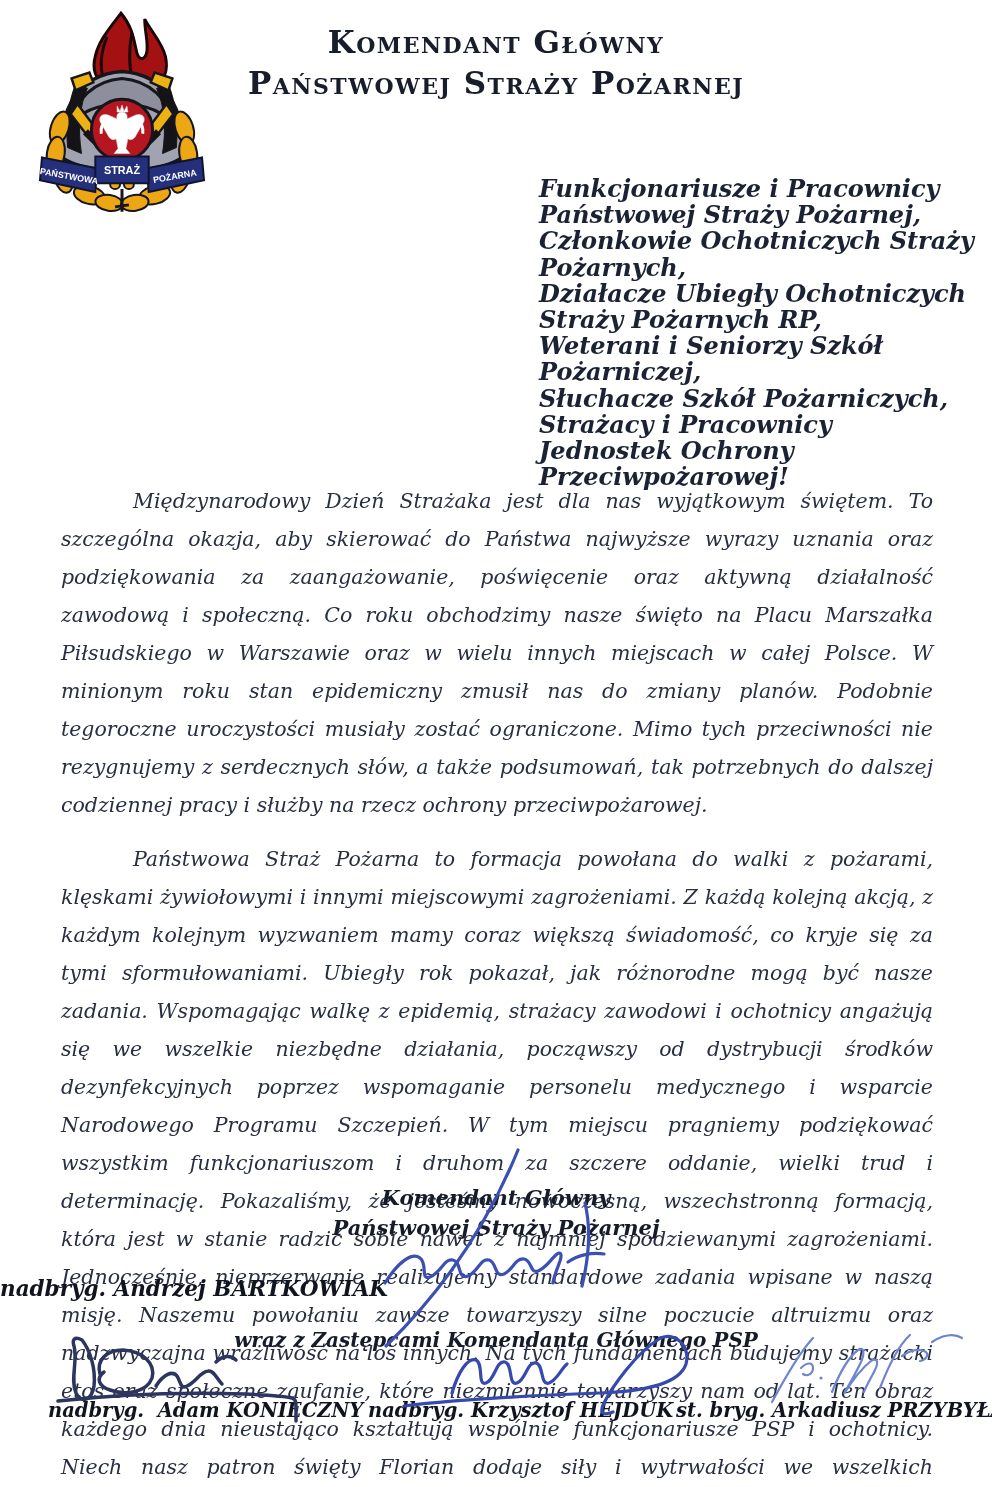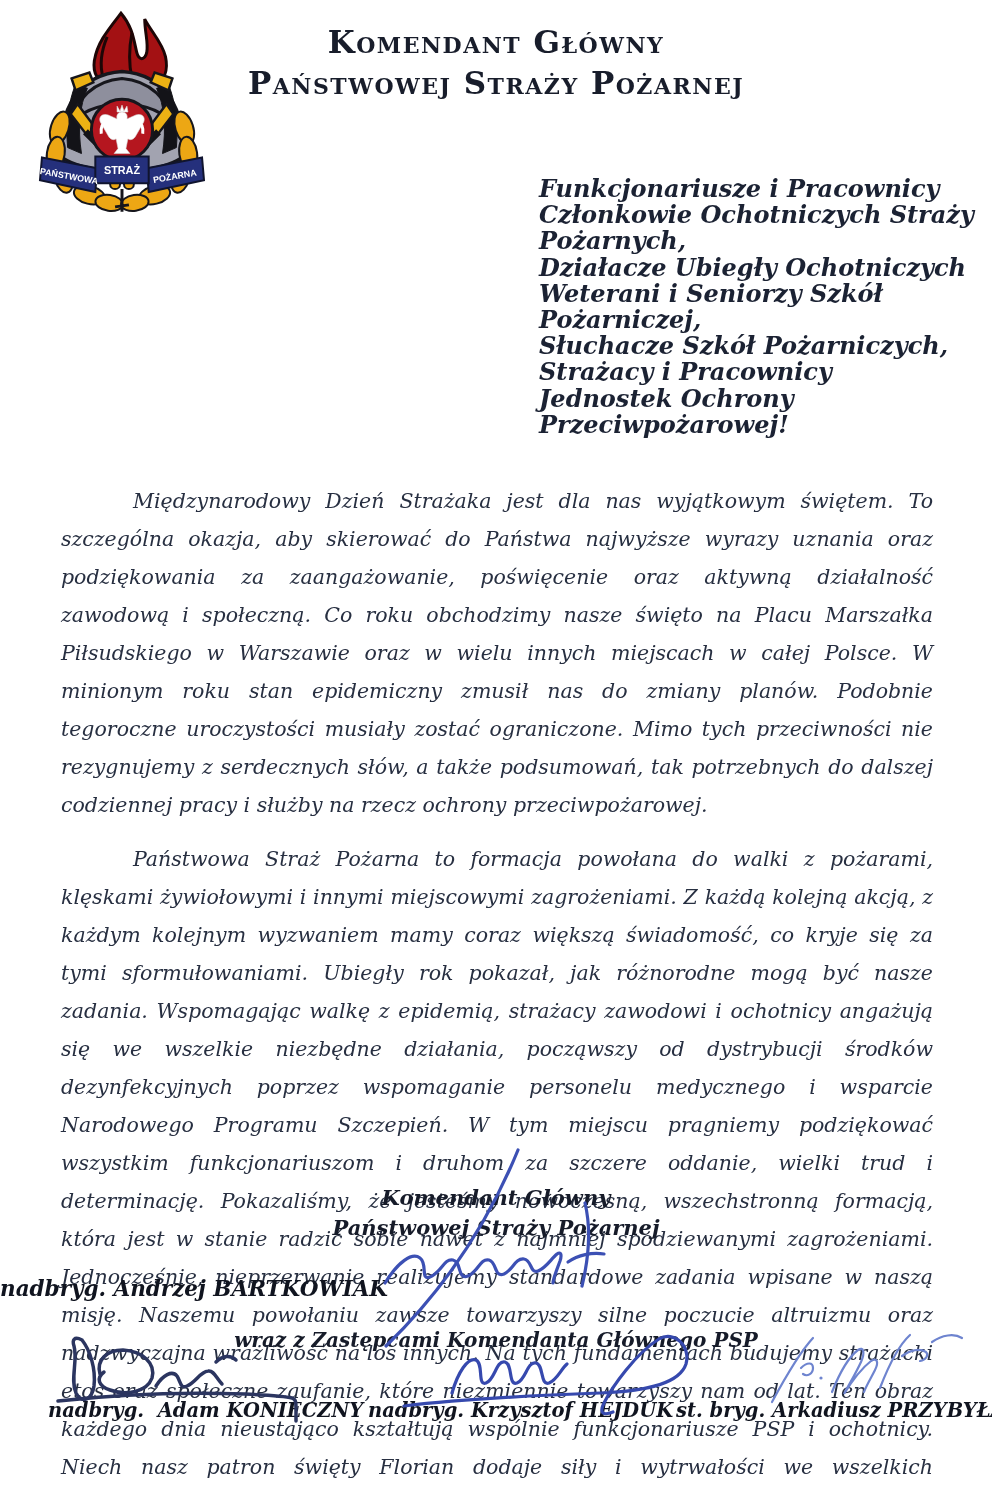--- a/index.html
+++ b/index.html
@@ -129,22 +129,24 @@
     </g>
   </svg>
 
   <div class="letterhead">
     <div>Komendant Główny</div>
     <div>Państwowej Straży Pożarnej</div>
   </div>
 
   <div class="addressee">
     <div>Funkcjonariusze i Pracownicy</div>
+    <div>Państwowej Straży Pożarnej,</div>
     <div>Członkowie Ochotniczych Straży Pożarnych,</div>
     <div>Działacze Ubiegły Ochotniczych</div>
+    <div>Straży Pożarnych RP,</div>
     <div>Weterani i Seniorzy Szkół Pożarniczej,</div>
     <div>Słuchacze Szkół Pożarniczych,</div>
     <div>Strażacy i Pracownicy</div>
     <div>Jednostek Ochrony Przeciwpożarowej!</div>
   </div>
 
   <div class="body-text">
     <p>Międzynarodowy Dzień Strażaka jest dla nas wyjątkowym świętem. To szczególna okazja, aby skierować do Państwa najwyższe wyrazy uznania oraz podziękowania za zaangażowanie, poświęcenie oraz aktywną działalność zawodową i społeczną. Co roku obchodzimy nasze święto na Placu Marszałka Piłsudskiego w Warszawie oraz w wielu innych miejscach w całej Polsce. W minionym roku stan epidemiczny zmusił nas do zmiany planów. Podobnie tegoroczne uroczystości musiały zostać ograniczone. Mimo tych przeciwności nie rezygnujemy z serdecznych słów, a także podsumowań, tak potrzebnych do dalszej codziennej pracy i służby na rzecz ochrony przeciwpożarowej.</p>
     <p>Państwowa Straż Pożarna to formacja powołana do walki z pożarami, klęskami żywiołowymi i innymi miejscowymi zagrożeniami. Z każdą kolejną akcją, z każdym kolejnym wyzwaniem mamy coraz większą świadomość, co kryje się za tymi sformułowaniami. Ubiegły rok pokazał, jak różnorodne mogą być nasze zadania. Wspomagając walkę z epidemią, strażacy zawodowi i ochotnicy angażują się we wszelkie niezbędne działania, począwszy od dystrybucji środków dezynfekcyjnych poprzez wspomaganie personelu medycznego i wsparcie Narodowego Programu Szczepień. W tym miejscu pragniemy podziękować wszystkim funkcjonariuszom i druhom za szczere oddanie, wielki trud i determinację. Pokazaliśmy, że jesteśmy nowoczesną, wszechstronną formacją, która jest w stanie radzić sobie nawet z najmniej spodziewanymi zagrożeniami. Jednocześnie, nieprzerwanie realizujemy standardowe zadania wpisane w naszą misję. Naszemu powołaniu zawsze towarzyszy silne poczucie altruizmu oraz nadzwyczajna wrażliwość na los innych. Na tych fundamentach budujemy strażacki etos oraz społeczne zaufanie, które niezmiennie towarzyszy nam od lat. Ten obraz każdego dnia nieustająco kształtują wspólnie funkcjonariusze PSP i ochotnicy. Niech nasz patron święty Florian dodaje siły i wytrwałości we wszelkich obowiązkach zawodowych i społecznych. Pozostańcie, Państwo, w dobrym zdrowiu!</p>
   </div>

